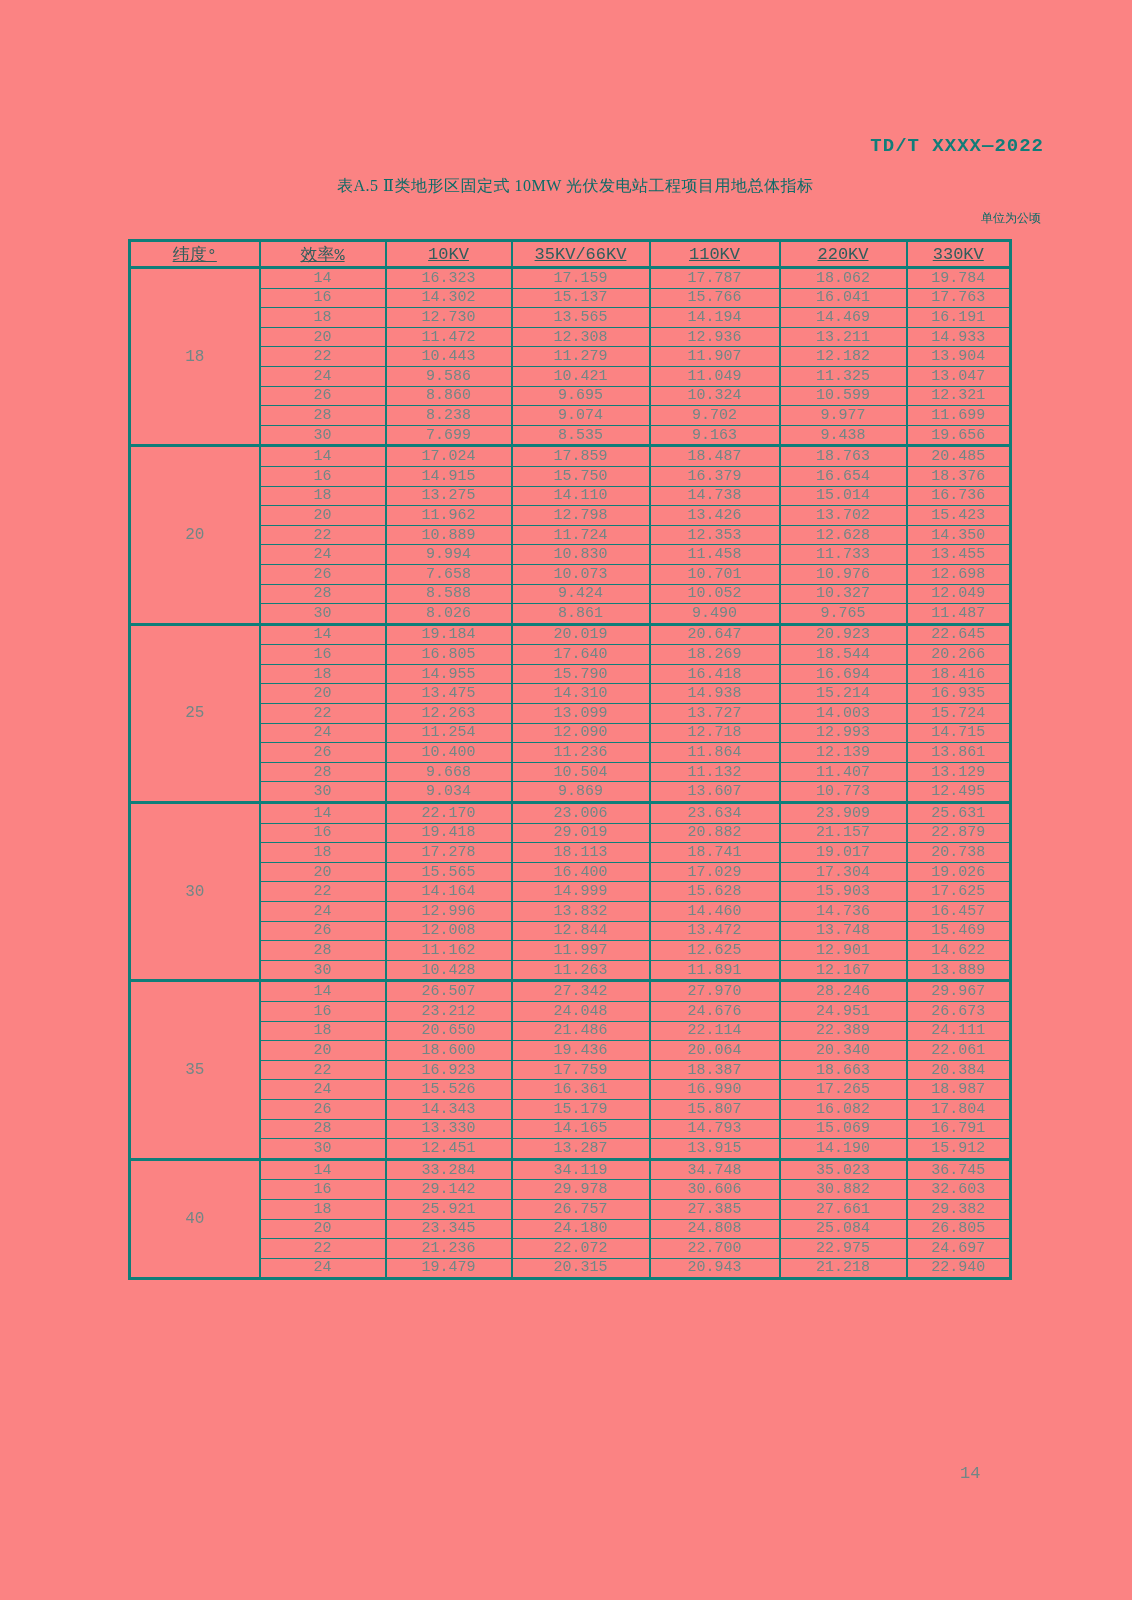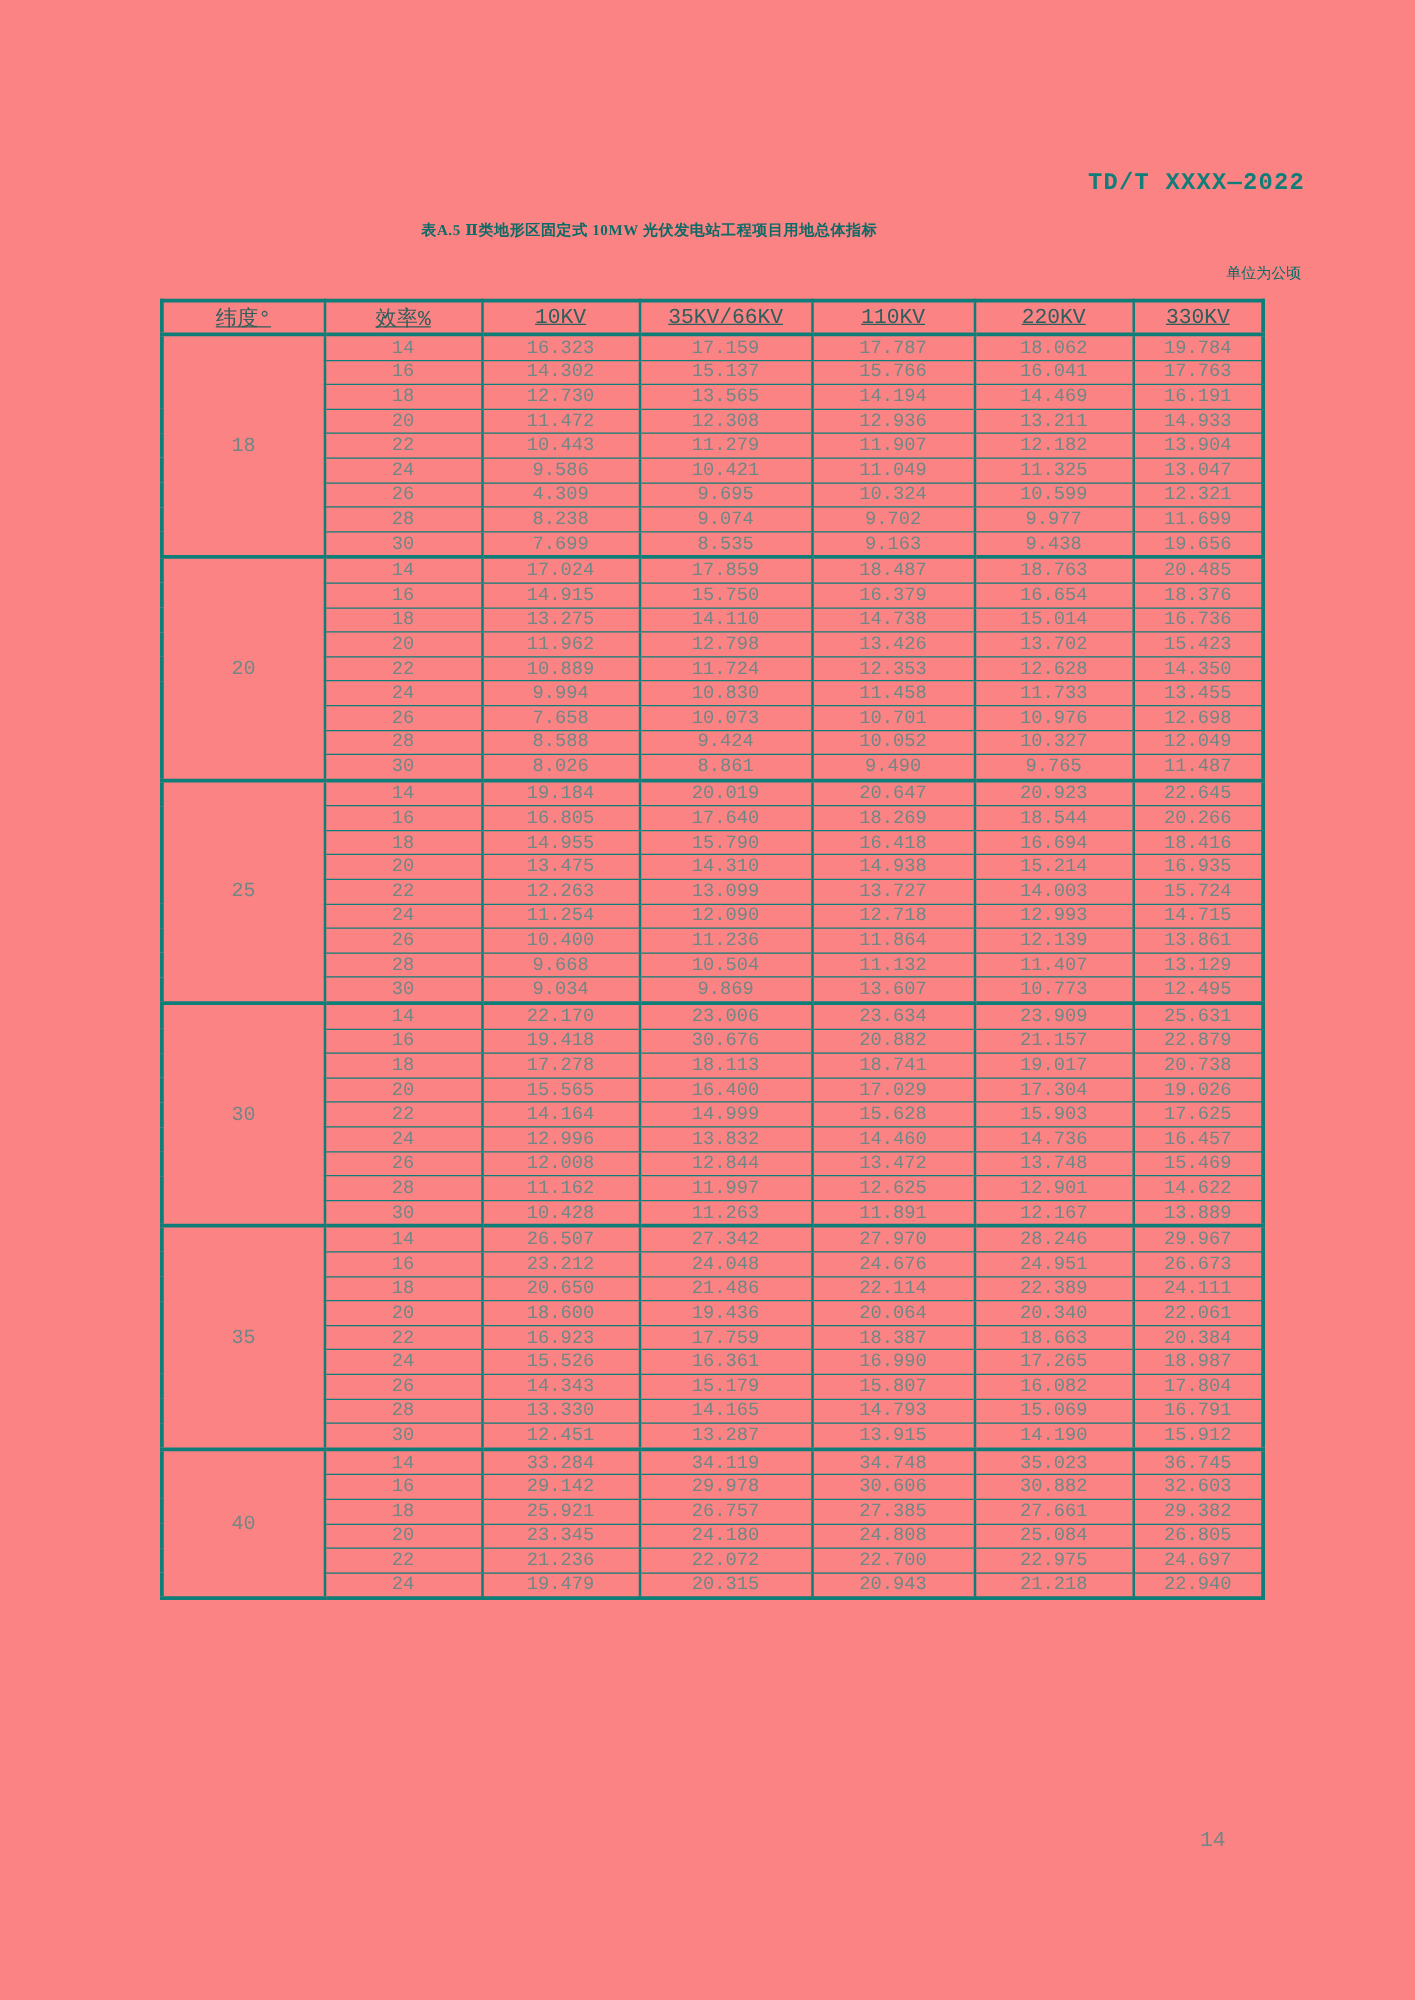--- a/index.html
+++ b/index.html
@@ -20,21 +20,21 @@
 
   .doc-code{
     position:absolute;top:135px;right:121px;
     color:var(--code);
     font-family:"Liberation Mono","DejaVu Sans Mono",monospace;
     font-size:19px;font-weight:bold;letter-spacing:1px;white-space:nowrap;
   }
   .title{
     position:absolute;top:176px;left:337px;
     color:var(--title);
-    font-size:12px;font-weight:bold;letter-spacing:0.5px;white-space:nowrap;
+    font-size:16px;font-weight:normal;letter-spacing:0.5px;white-space:nowrap;
   }
   .unit-note{
     position:absolute;top:210px;right:124px;
     color:var(--title);
     font-size:12px;white-space:nowrap;
   }
 
   table.land-table{
     position:absolute;top:239px;left:128px;
     width:881px;
@@ -157,21 +157,21 @@
         <tr>
           <td>24</td>
           <td>9.586</td>
           <td>10.421</td>
           <td>11.049</td>
           <td>11.325</td>
           <td>13.047</td>
         </tr>
         <tr>
           <td>26</td>
-          <td>4.309</td>
+          <td>8.860</td>
           <td>9.695</td>
           <td>10.324</td>
           <td>10.599</td>
           <td>12.321</td>
         </tr>
         <tr>
           <td>28</td>
           <td>8.238</td>
           <td>9.074</td>
           <td>9.702</td>
@@ -337,21 +337,21 @@
           <td>14</td>
           <td>22.170</td>
           <td>23.006</td>
           <td>23.634</td>
           <td>23.909</td>
           <td>25.631</td>
         </tr>
         <tr>
           <td>16</td>
           <td>19.418</td>
-          <td>30.676</td>
+          <td>29.019</td>
           <td>20.882</td>
           <td>21.157</td>
           <td>22.879</td>
         </tr>
         <tr>
           <td>18</td>
           <td>17.278</td>
           <td>18.113</td>
           <td>18.741</td>
           <td>19.017</td>

